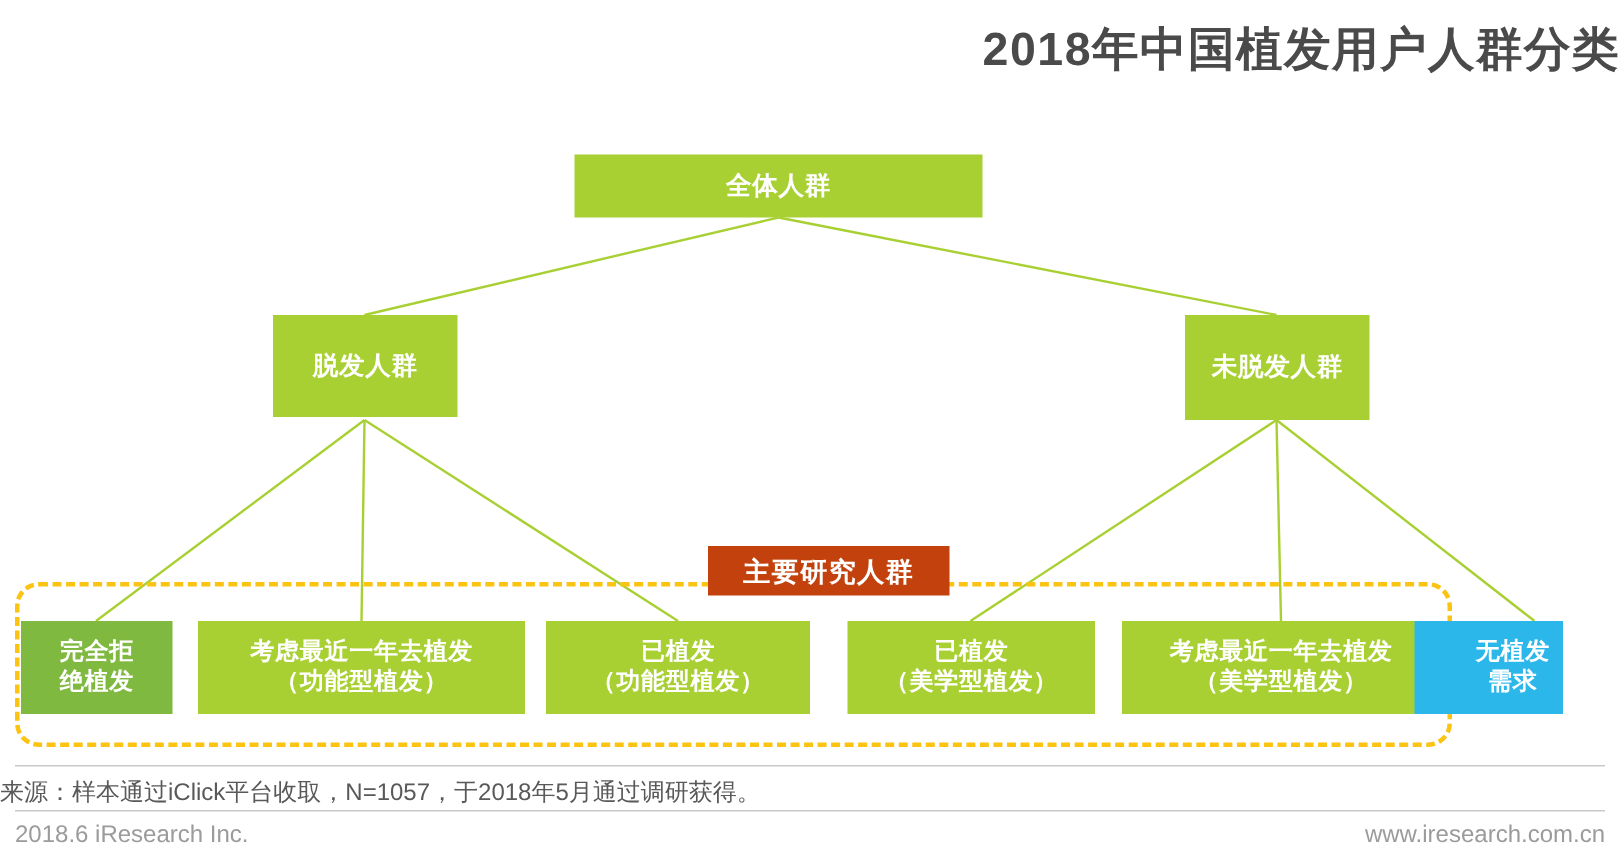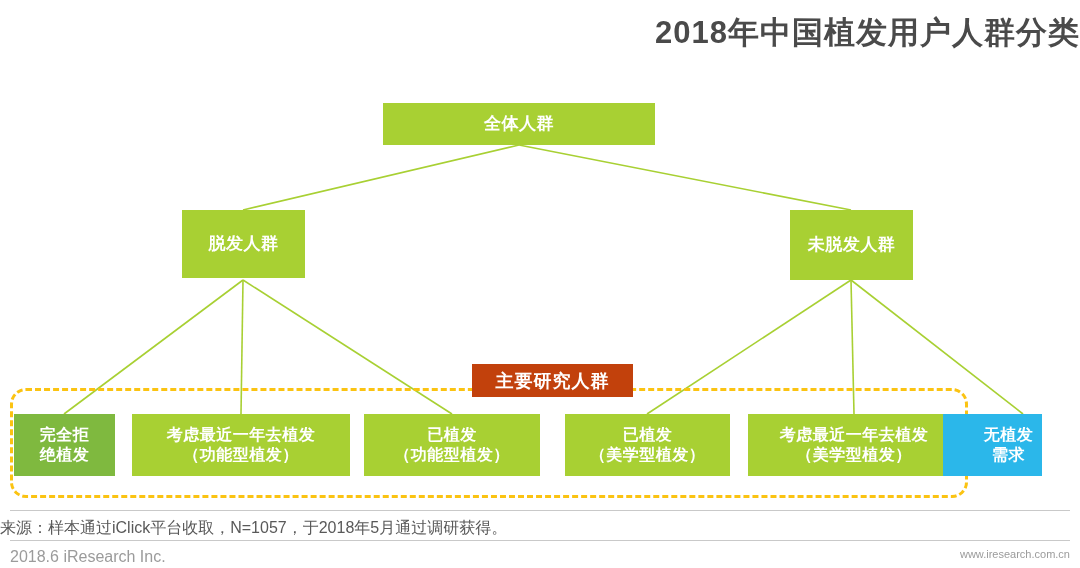--- a/index.html
+++ b/index.html
@@ -81,21 +81,21 @@
   .rule-mid {
     position:absolute; left:10px; top:30px; width:1060px;
     height:1px; background:#c9c9c9;
   }
   .copyright {
     position:absolute; left:10px; top:38px;
     font-size:16px; color:#9b9b9b; white-space:nowrap;
   }
   .website {
     position:absolute; right:10px; top:38px;
-    font-size:11px; color:#9b9b9b; white-space:nowrap;
+    font-size:16px; color:#9b9b9b; white-space:nowrap;
   }
 </style>
 </head>
 <body>
 
 <div id="page">
 
   <div class="title">2018年中国植发用户人群分类</div>
 
   <svg id="wires" viewBox="0 0 1080 568" width="1080" height="568" aria-hidden="true">

